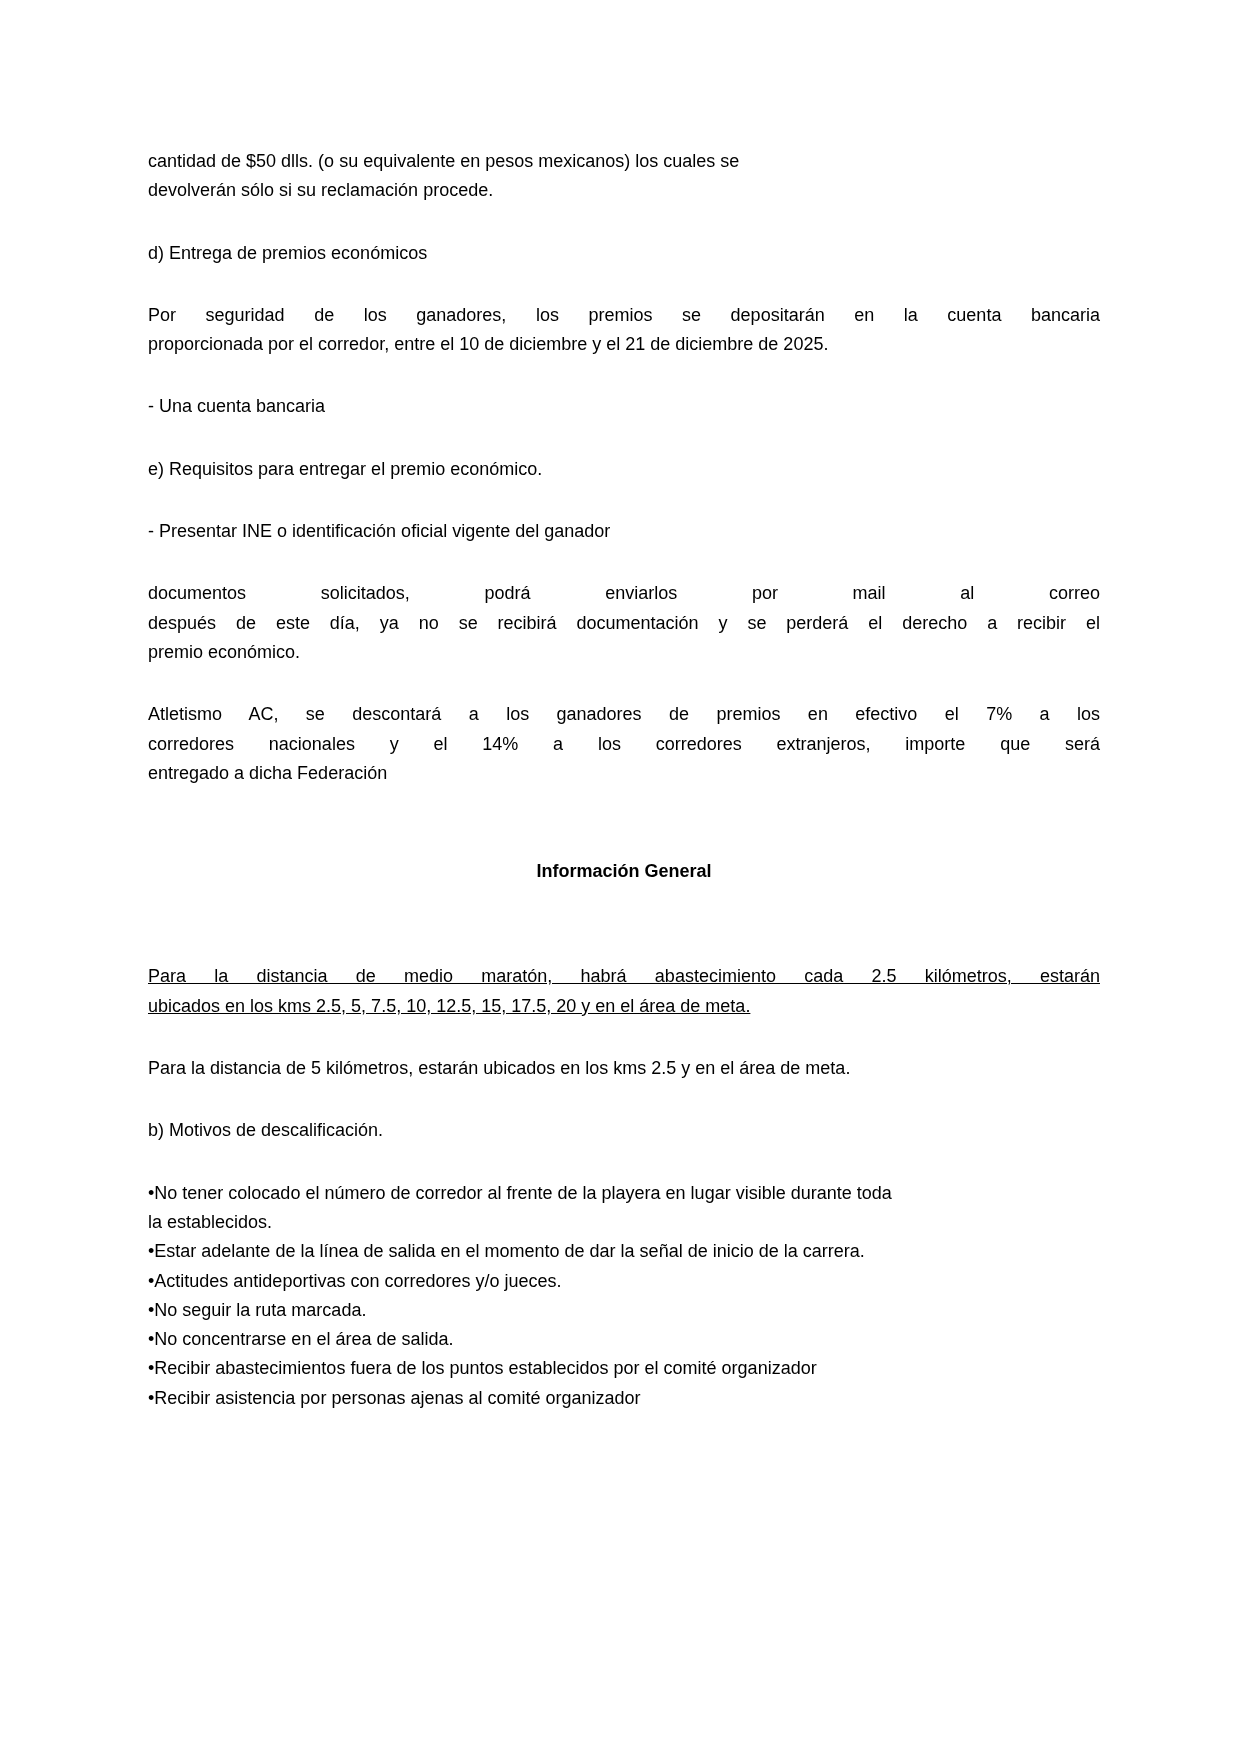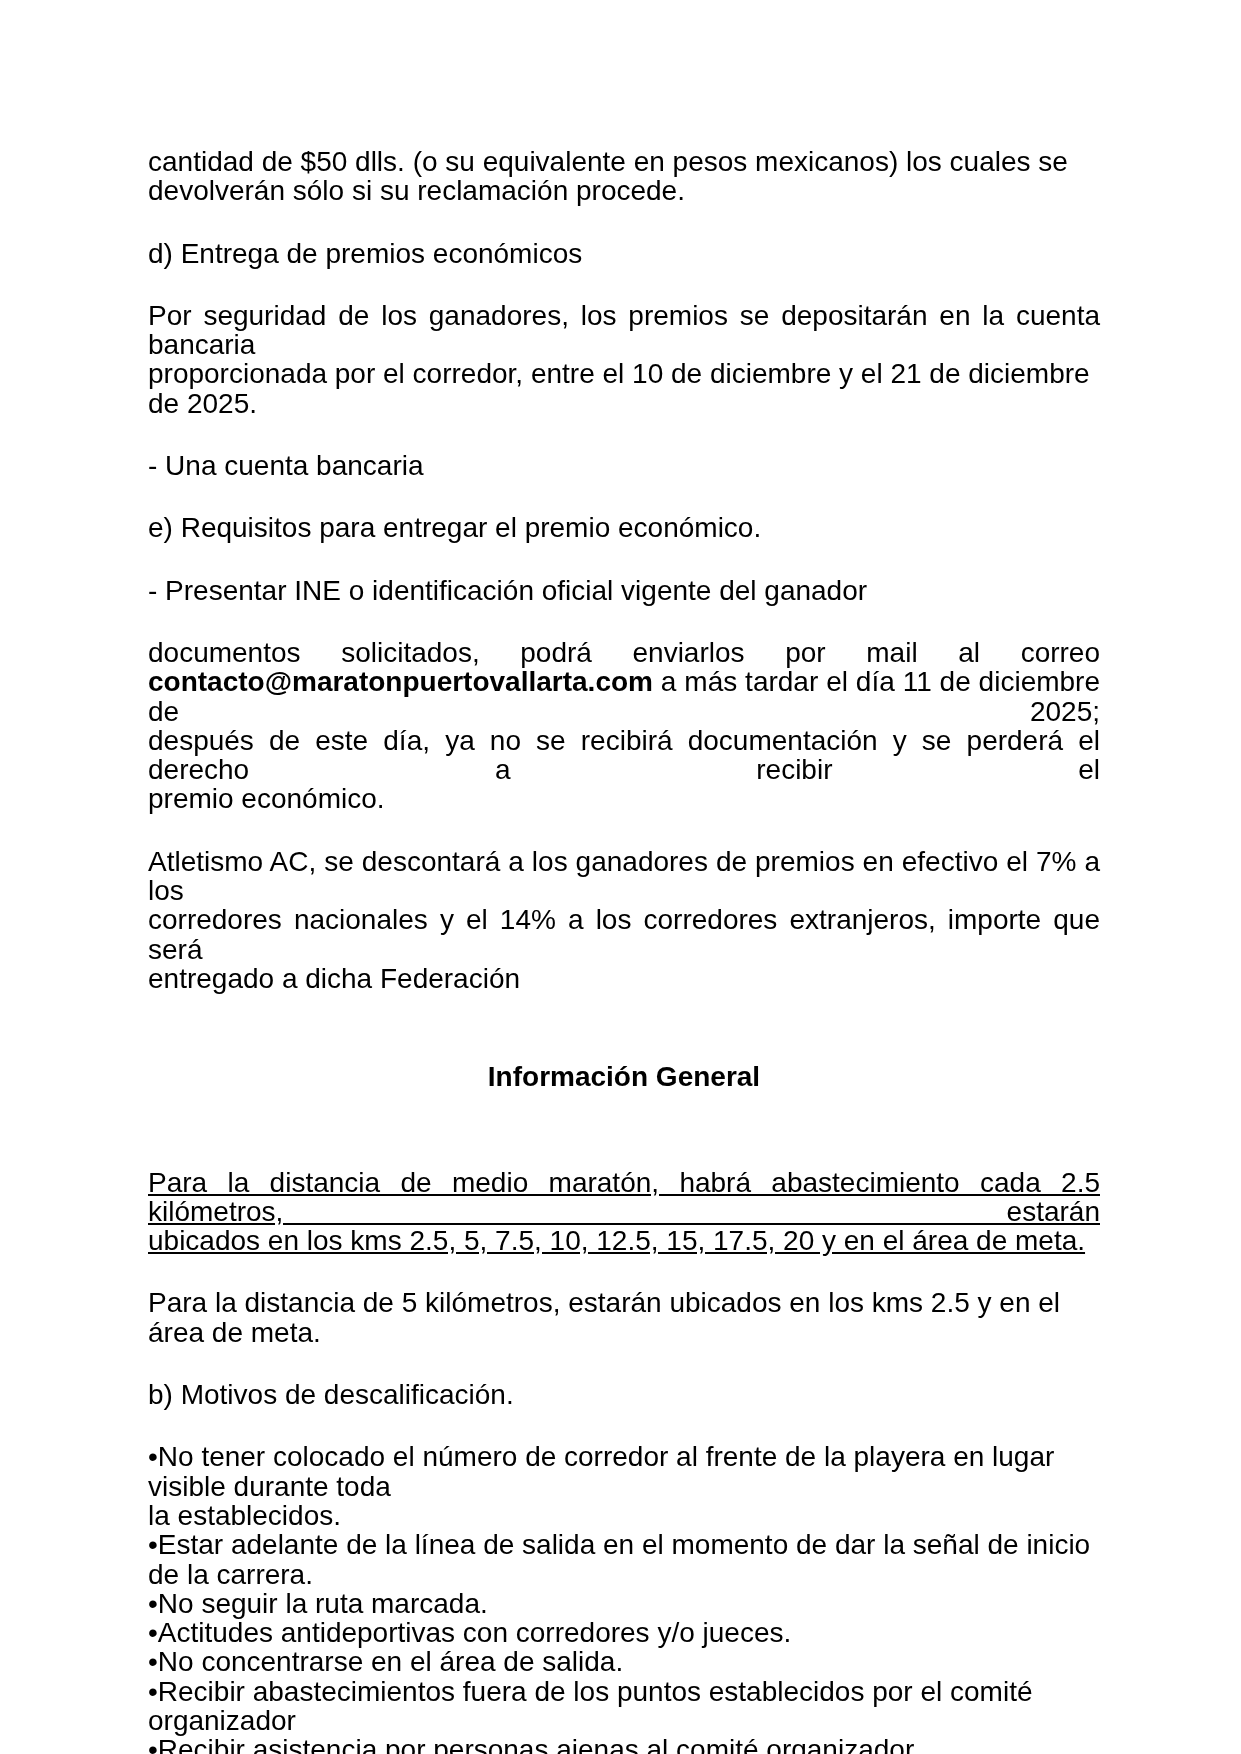--- a/index.html
+++ b/index.html
@@ -8,21 +8,21 @@
     background: #ffffff;
   }
   .page {
     position: relative;
     width: 1241px;
     height: 1754px;
     background: #ffffff;
     box-sizing: border-box;
     padding: 147px 141px 0 148px;
     font-family: "Liberation Sans", "DejaVu Sans", sans-serif;
-    font-size: 28px;
+    font-size: 18px;
     line-height: 29.3px;
     color: #000000;
     overflow: hidden;
   }
   .para { margin: 0 0 33px 0; }
   .line { min-height: 29.3px; }
   .just {
     text-align: justify;
     text-align-last: justify;
   }
@@ -56,23 +56,20 @@
   <div class="para">
     <div class="line">e) Requisitos para entregar el premio económico.</div>
   </div>
 
   <div class="para">
     <div class="line">- Presentar INE o identificación oficial vigente del ganador</div>
   </div>
 
   <div class="para">
     <div class="line just">documentos solicitados, podrá enviarlos por mail al correo</div>
-    <div class="line just">
-      <span class="bold">contacto@maratonpuertovallarta.com</span><span> a más tardar el día 11 de diciembre de 2025;</span>
-    </div>
     <div class="line just">después de este día, ya no se recibirá documentación y se perderá el derecho a recibir el</div>
     <div class="line">premio económico.</div>
   </div>
 
   <div class="para">
     <div class="line just">Atletismo AC, se descontará a los ganadores de premios en efectivo el 7% a los</div>
     <div class="line just">corredores nacionales y el 14% a los corredores extranjeros, importe que será</div>
     <div class="line">entregado a dicha Federación</div>
   </div>
 
@@ -91,20 +88,20 @@
   </div>
 
   <div class="para">
     <div class="line">b) Motivos de descalificación.</div>
   </div>
 
   <div class="para">
     <div class="line">•No tener colocado el número de corredor al frente de la playera en lugar visible durante toda</div>
     <div class="line">la establecidos.</div>
     <div class="line">•Estar adelante de la línea de salida en el momento de dar la señal de inicio de la carrera.</div>
+    <div class="line">•Actitudes antideportivas con corredores y/o jueces.</div>
     <div class="line">•No seguir la ruta marcada.</div>
-    <div class="line">•Actitudes antideportivas con corredores y/o jueces.</div>
     <div class="line">•No concentrarse en el área de salida.</div>
     <div class="line">•Recibir abastecimientos fuera de los puntos establecidos por el comité organizador</div>
     <div class="line">•Recibir asistencia por personas ajenas al comité organizador</div>
   </div>
 
 </div>
 
 </body></html>

